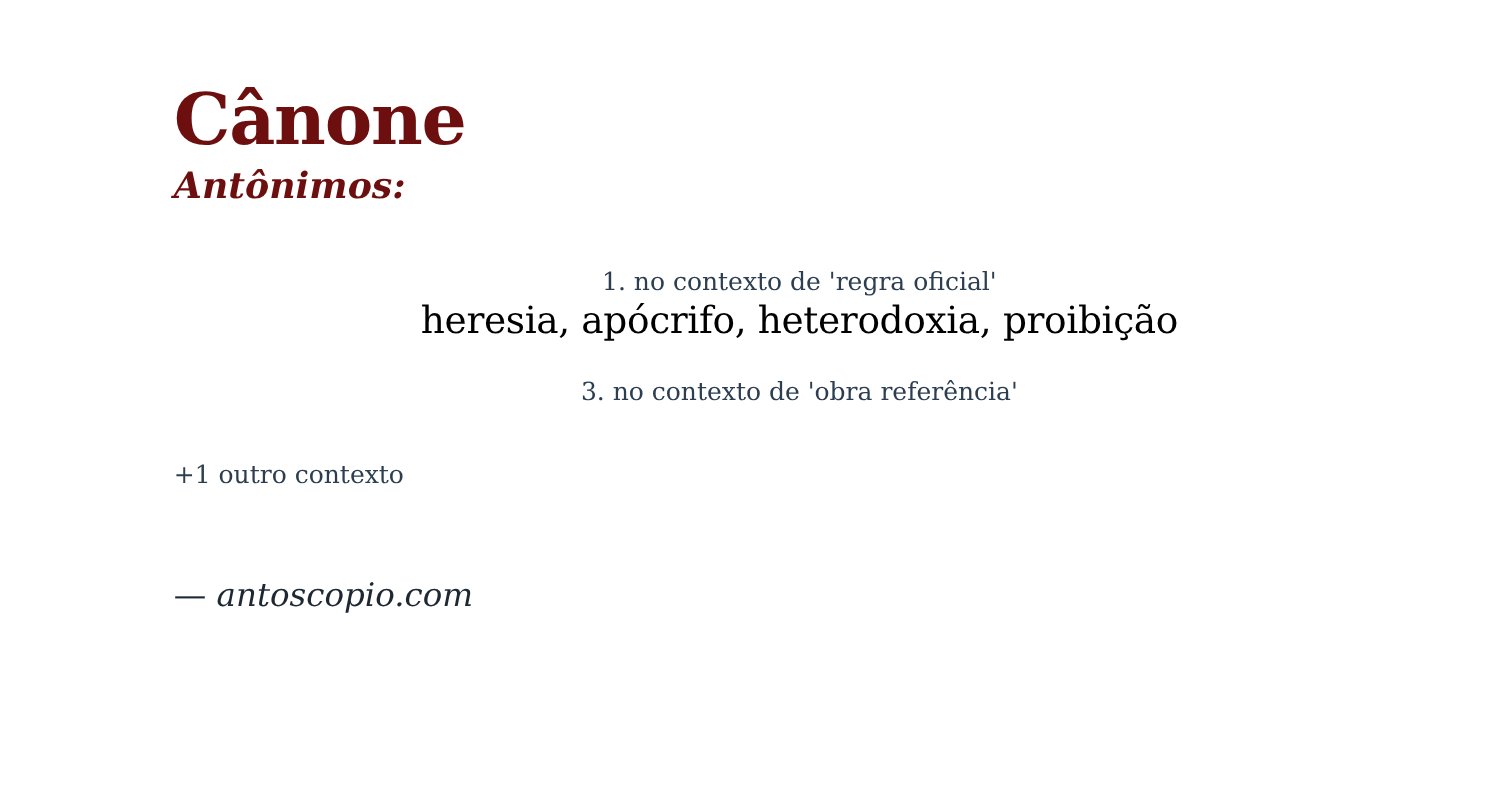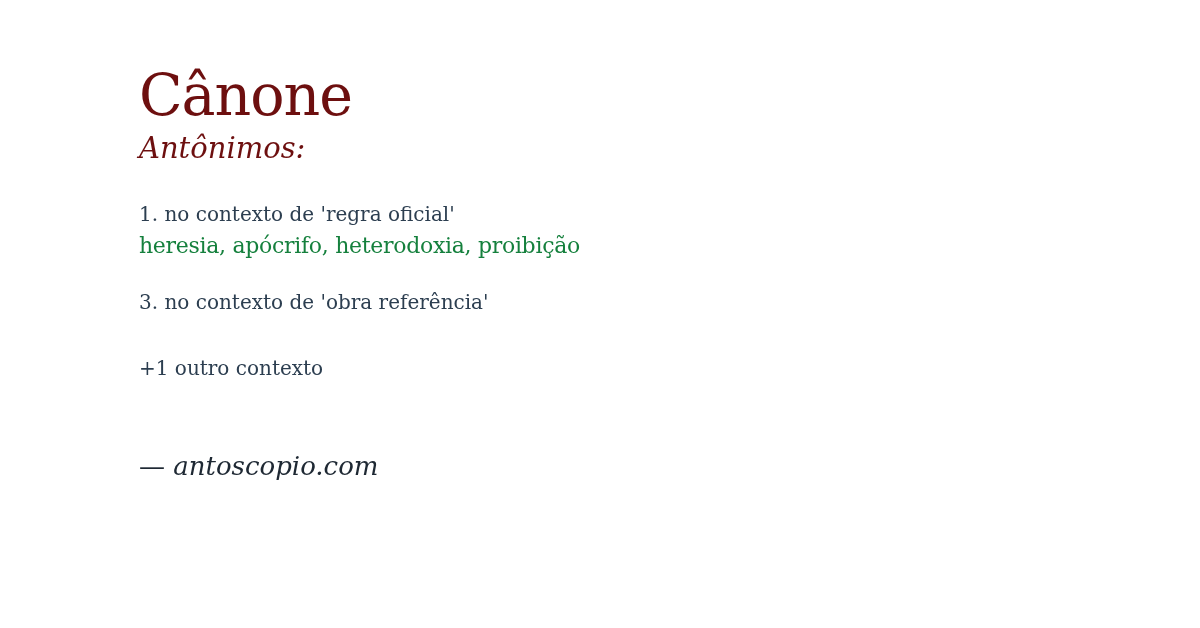--- a/index.html
+++ b/index.html
@@ -10,47 +10,48 @@
     overflow: hidden;
     font-family: "DejaVu Serif", serif;
   }
   .card {
     width: 1200px;
     height: 628px;
     padding: 66px 60px 0 139px;
   }
   .word-title {
     font-size: 57px;
-    font-weight: 400;
+    font-weight: 700;
     line-height: 1.05;
     color: #6d0f0f;
     letter-spacing: -1px;
   }
   .section-label {
     font-size: 29px;
-    font-weight: 400;
+    font-weight: 700;
     font-style: italic;
     color: #6d0f0f;
     margin-top: 5px;
   }
   .senses {
-    margin-top: 36px;
+    margin-top: 47px;
+    text-align: center;
   }
   .sense {
     margin-bottom: 25px;
   }
   .sense-context {
     font-size: 20px;
     line-height: 26px;
     color: #2c3e50;
   }
   .sense-antonyms {
-    font-size: 22px;
+    font-size: 30px;
     line-height: 37px;
-    color: #15803d;
+    color: #000000;
     letter-spacing: -0.3px;
   }
   .more-contexts {
     font-size: 20px;
     line-height: 26px;
     color: #2c3e50;
     margin-top: 40px;
   }
   .attribution {
     font-size: 26px;

